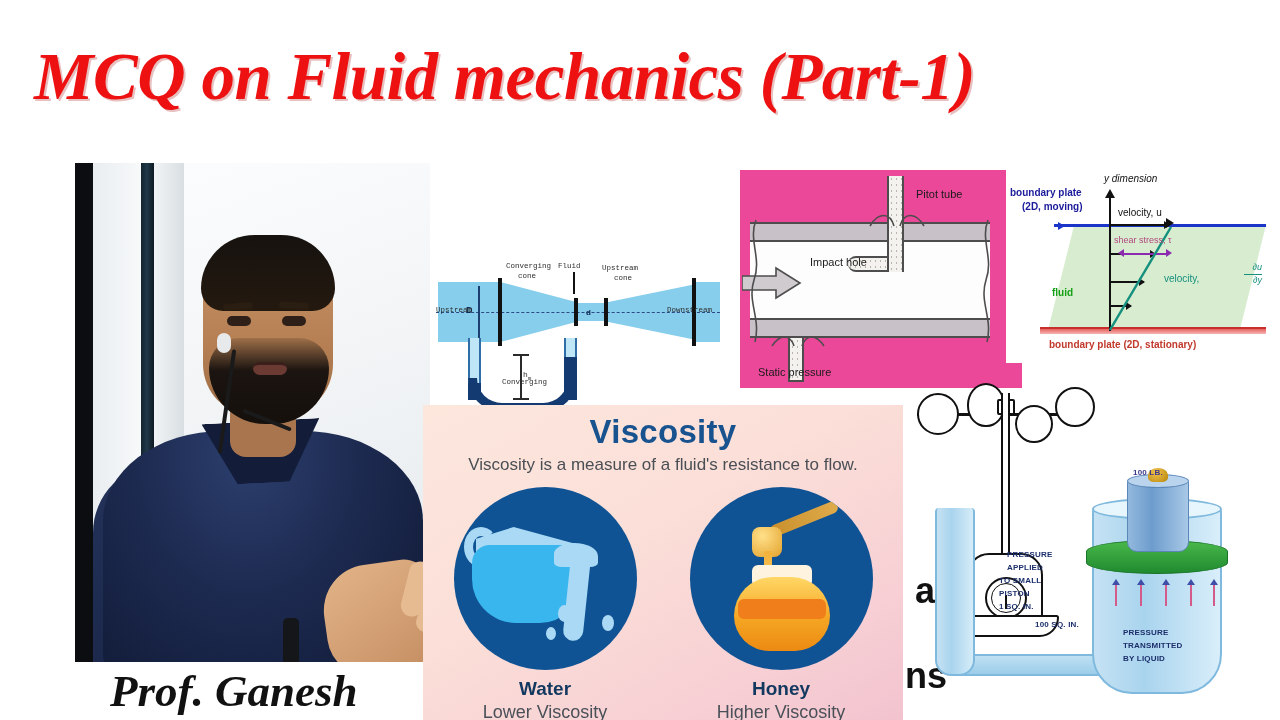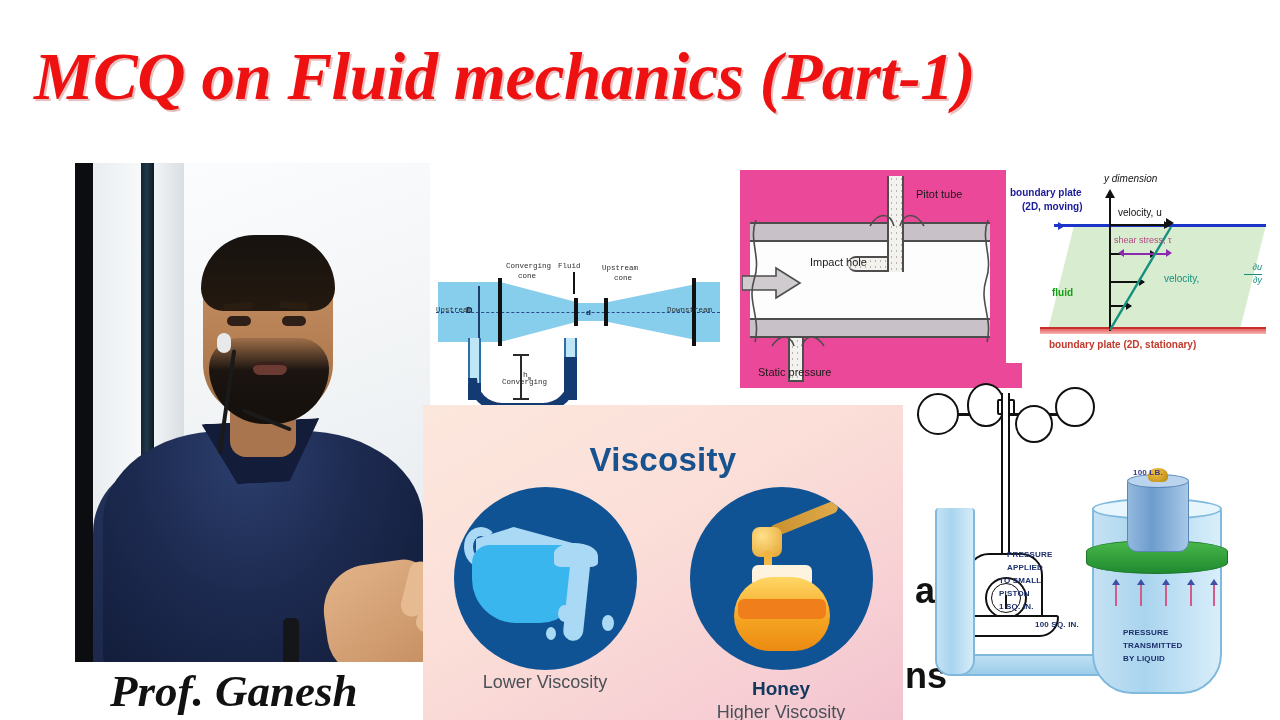--- a/index.html
+++ b/index.html
@@ -214,21 +214,21 @@
   
   .hidden-word{position:absolute;font-weight:800;color:#111;
     font-family:"Liberation Sans",sans-serif;z-index:2;}
 
   
   .visc{position:absolute;left:423px;top:405px;width:480px;height:315px;
     background:linear-gradient(150deg,#fce7dd 0%,#fbdfd8 42%,#f7cfd4 78%,#f2c3cf 100%);
     z-index:7; overflow:hidden;}
   .visc-title{position:absolute;left:0;top:8px;width:100%;text-align:center;
     font-size:33px;font-weight:800;color:#18538f;
-    font-family:"Liberation Sans",sans-serif;letter-spacing:.3px;margin-top:28px;}
+    font-family:"Liberation Sans",sans-serif;letter-spacing:.3px;}
   .visc-sub{position:absolute;left:0;top:50px;width:100%;text-align:center;
     font-size:17px;color:#4a4f55;font-family:"Liberation Sans",sans-serif;}
   .visc-col{position:absolute;top:82px;width:200px;text-align:center;}
   .visc-col.left{left:22px;}
   .visc-col.right{left:258px;}
   .visc-circle{width:183px;height:183px;border-radius:50%;background:#0f5394;
     margin:0 auto;position:relative;overflow:hidden;}
   .visc-name{margin-top:8px;font-size:19px;font-weight:800;color:#12385f;
     font-family:"Liberation Sans",sans-serif;}
   .visc-desc{margin-top:2px;font-size:18px;color:#4a5058;
@@ -457,32 +457,34 @@
     <div class="pa-lbl" style="left:64px;top:134px;">1 SQ. IN.</div>
     <div class="pa-lbl" style="left:100px;top:152px;">100 SQ. IN.</div>
     <div class="pa-lbl" style="left:188px;top:160px;">PRESSURE</div>
     <div class="pa-lbl" style="left:188px;top:173px;">TRANSMITTED</div>
     <div class="pa-lbl" style="left:188px;top:186px;">BY LIQUID</div>
   </div>
 
 
   <div class="visc">
     <div class="visc-title">Viscosity</div>
+    <div class="visc-sub">Viscosity is a measure of a fluid's resistance to flow.</div>
 
     <div class="visc-col left">
       <div class="visc-circle">
         <div class="wp-handle"></div>
         <div class="wp-top"></div>
         <div class="wp-body"></div>
         <div class="wp-streamtop"></div>
         <div class="wp-stream"></div>
         <div class="wp-splash" style="left:104px;top:118px;width:13px;height:17px;"></div>
         <div class="wp-splash" style="left:92px;top:140px;width:10px;height:13px;"></div>
         <div class="wp-splash" style="left:148px;top:128px;width:12px;height:16px;"></div>
       </div>
+      <div class="visc-name">Water</div>
       <div class="visc-desc">Lower Viscosity</div>
 
     </div>
 
     <div class="visc-col right">
       <div class="visc-circle">
         <div class="hj-dipper"></div>
         <div class="hj-dipperhead"></div>
         <div class="hj-drip"></div>
         <div class="hj-lid"></div>

